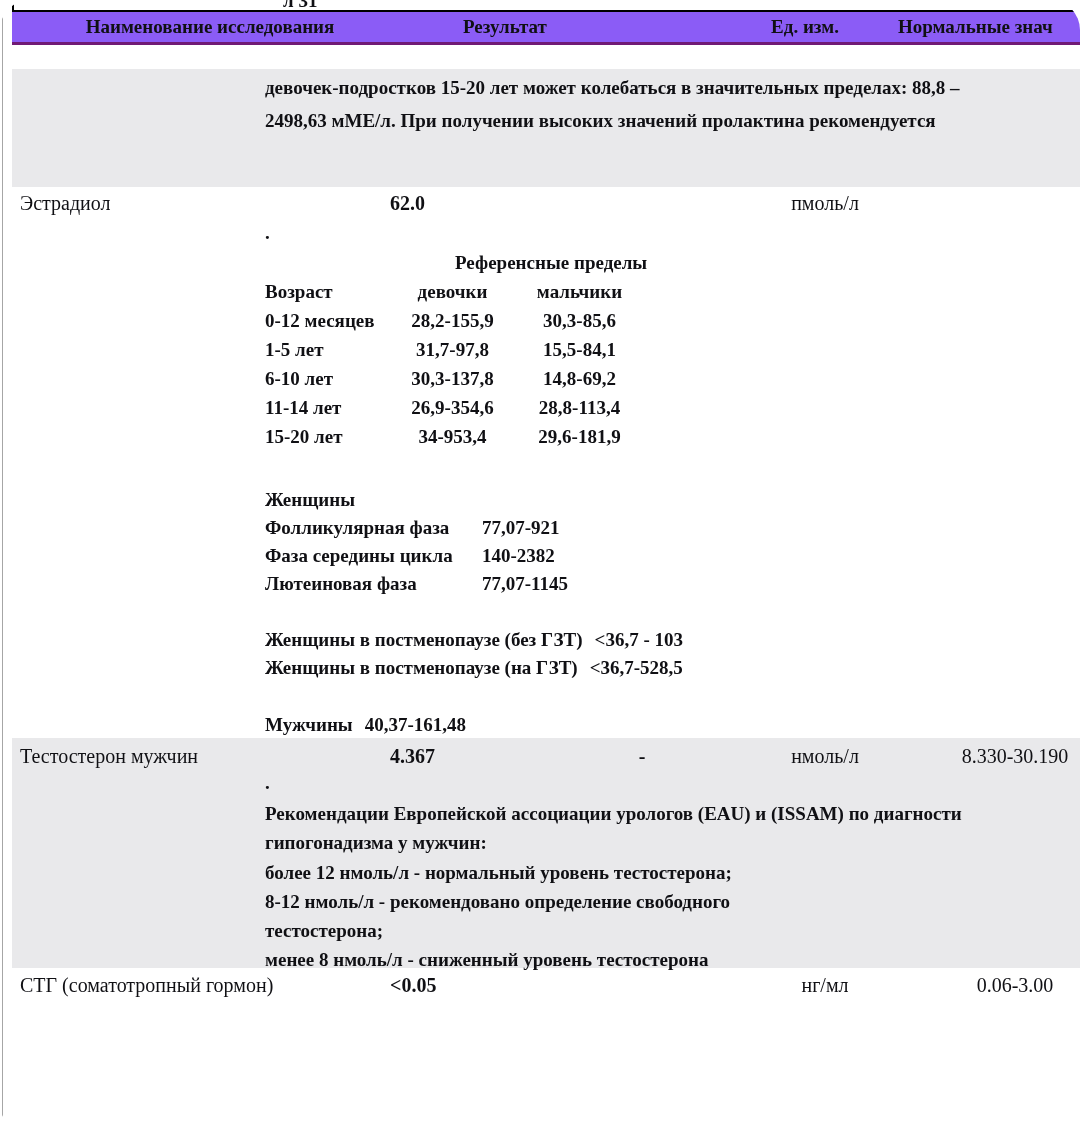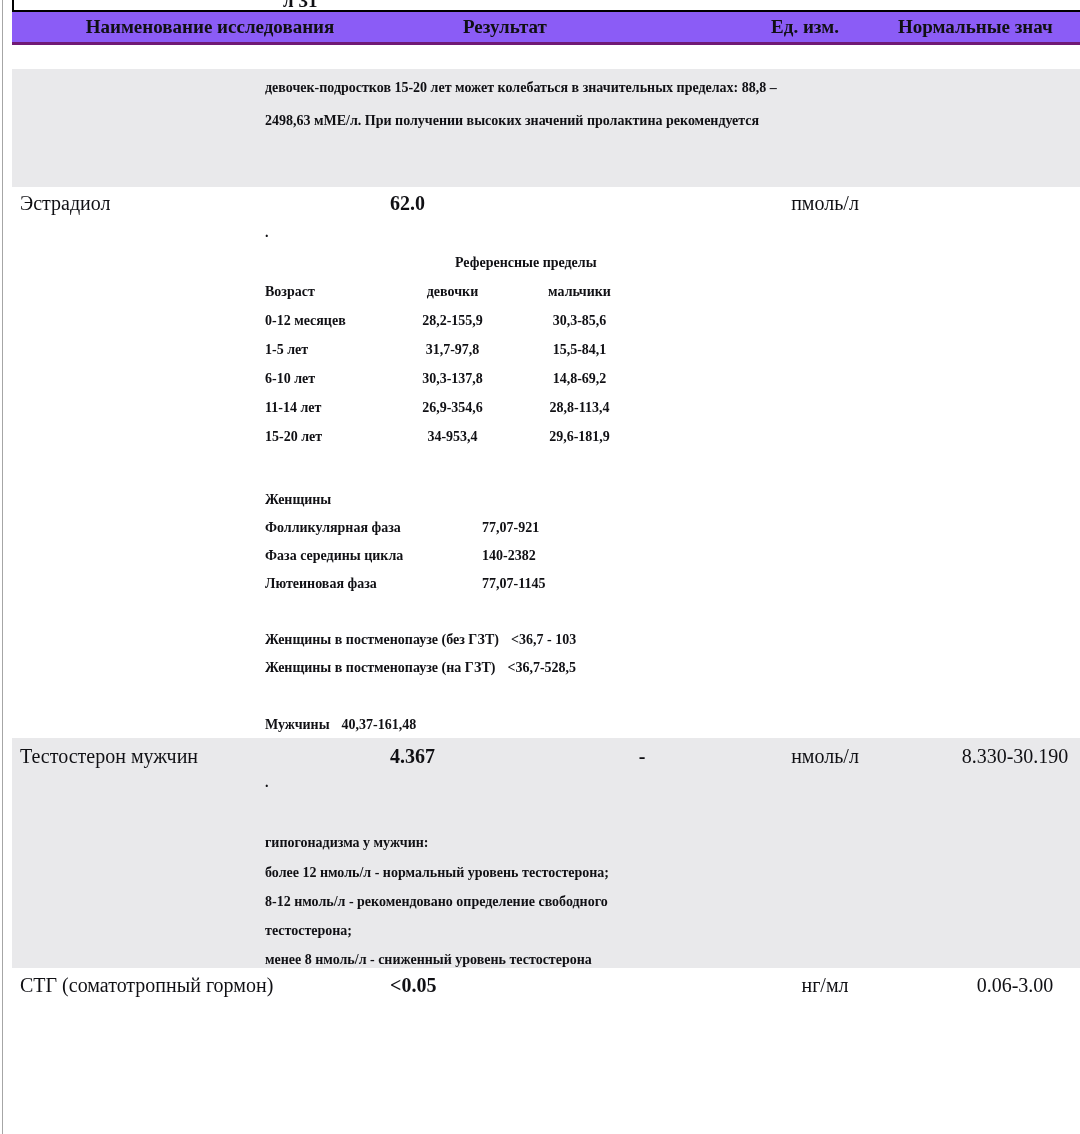--- a/index.html
+++ b/index.html
@@ -1,20 +1,20 @@
 <!DOCTYPE html>
 <html><head>
 <meta charset="utf-8">
 <style>
   html, body { margin:0; padding:0; background:#ffffff; }
   .page {
     position:relative; width:1080px; height:1134px;
     background:#ffffff; overflow:hidden;
     font-family:"Liberation Serif", "DejaVu Serif", serif;
-    color:#101014; font-size:20px;
+    color:#101014; font-size:20px;border-radius:30px;
   }
 
   
   .page-line { position:absolute; left:2px; top:0; width:1px; height:1134px; background:#a6a6a6; }
 
   
   .hvline { position:absolute; left:12px; top:0; width:2px; height:45px; background:#000; }
 
   
   .frag { position:absolute; left:283px; top:-11px; height:24px; line-height:24px; font-size:19px; font-weight:bold; white-space:nowrap; }
@@ -40,21 +40,21 @@
   .row { position:absolute; left:0; width:1080px; height:26px; line-height:26px; }
   .row > span { position:absolute; top:0; height:26px; line-height:26px; white-space:nowrap; }
 
   .c-name { left:20px; }
   .c-res  { left:390px; width:230px; text-align:left; font-weight:bold; }
   .c-flag { left:612px; width:60px;  text-align:center; font-weight:bold; }
   .c-unit { left:750px; width:150px; text-align:center; }
   .c-norm { left:940px; width:150px; text-align:center; }
 
   
-  .cm { font-size:14px; font-weight:bold; }
+  .cm { font-size:19px; font-weight:bold; }
   .ind { left:265px; }
   .ref-title { left:455px; }
   .ref-age   { left:265px; }
   .ref-girls { left:385px; width:135px; text-align:center; }
   .ref-boys  { left:512px; width:135px; text-align:center; }
 
   .w-lbl  { display:inline-block; width:217px; }
   .pm-val { margin-left:12px; }
   .men-val{ margin-left:12px; }
 </style>
@@ -155,20 +155,23 @@
     <span class="c-name">Тестостерон мужчин</span>
     <span class="c-res">4.367</span>
     <span class="c-flag">-</span>
     <span class="c-unit">нмоль/л</span>
     <span class="c-norm">8.330-30.190</span>
   </div>
   <div class="row cm" style="top:770px">
       <span class="ind">.</span>
     </div>
 
+  <div class="row cm" style="top:801px">
+      <span class="ind">Рекомендации Европейской ассоциации урологов (EAU) и (ISSAM) по диагности</span>
+    </div>
   <div class="row cm" style="top:830px">
       <span class="ind">гипогонадизма у мужчин:</span>
     </div>
   <div class="row cm" style="top:860px">
       <span class="ind">более 12 нмоль/л - нормальный уровень тестостерона;</span>
     </div>
   <div class="row cm" style="top:889px">
       <span class="ind">8-12 нмоль/л - рекомендовано определение свободного</span>
     </div>
   <div class="row cm" style="top:918px">

